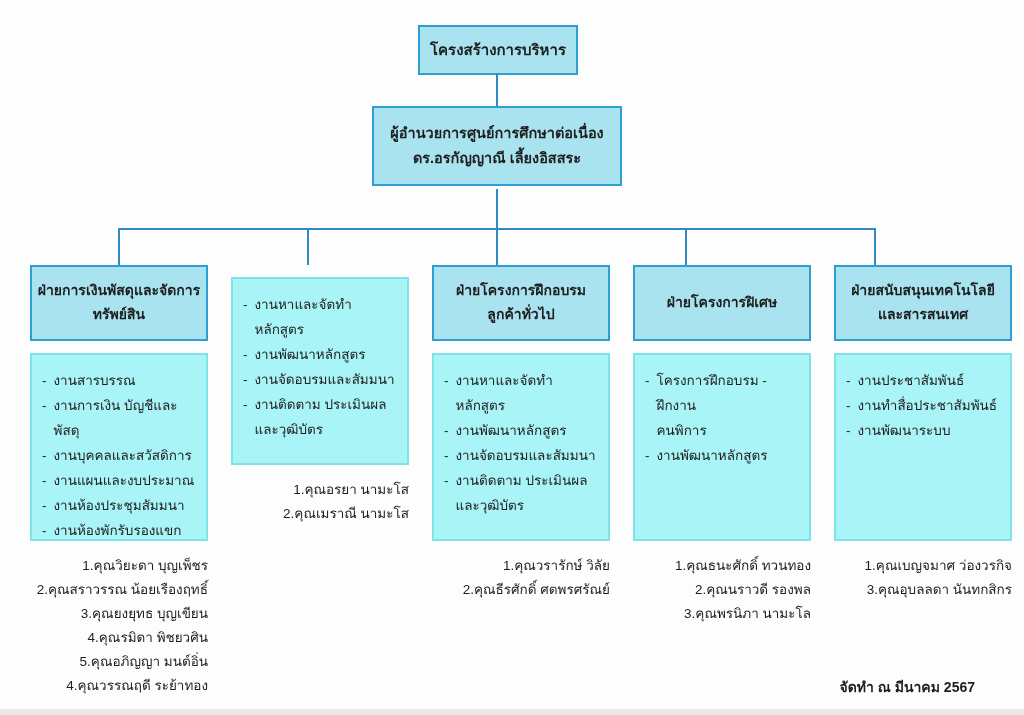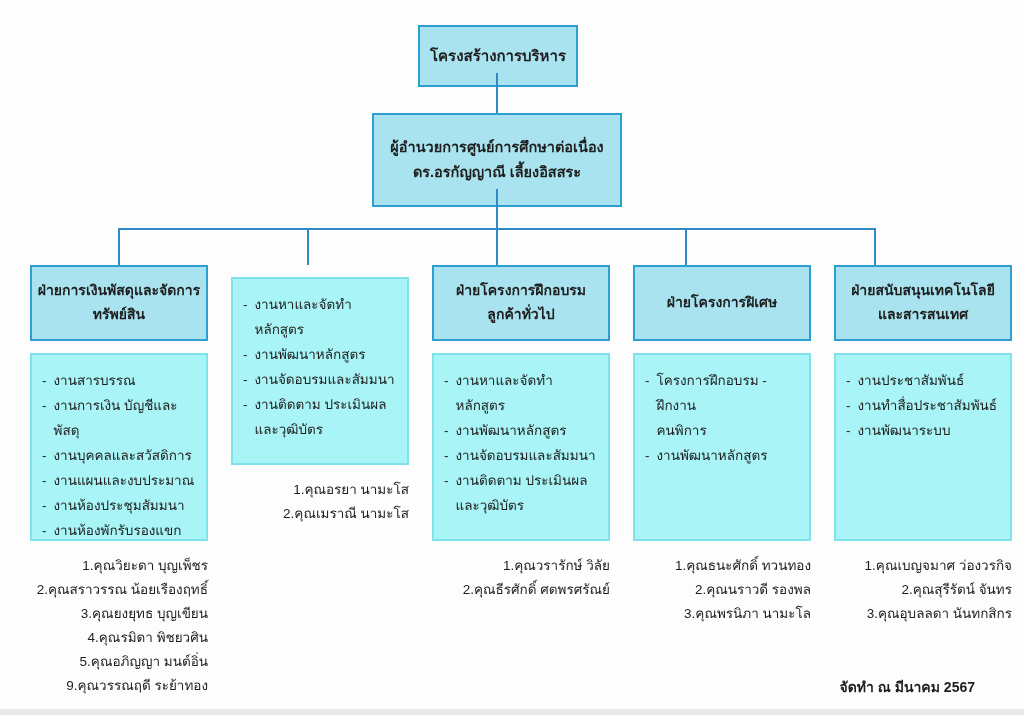--- a/index.html
+++ b/index.html
@@ -7,25 +7,25 @@
     position:relative; width:1024px; height:715px;
     background:#fdfdfd; overflow:hidden;
     font-family:"Liberation Sans","DejaVu Sans",sans-serif;
     color:#1e1e1e;
   }
   .box {
     background:#a9e3ef; border:2px solid #2e9fd0; box-sizing:border-box;
     display:flex; align-items:center; justify-content:center; text-align:center;
   }
   .top-box {
-    position:absolute; left:418px; top:25px; width:160px; height:62px;
+    position:absolute; left:418px; top:25px; width:160px; height:50px;
     font-weight:bold; font-size:15px;
   }
   .dir-box {
-    position:absolute; left:372px; top:113px; width:250px; height:94px;
+    position:absolute; left:372px; top:106px; width:250px; height:80px;
     flex-direction:column; font-weight:bold; font-size:14.5px; line-height:1.75;
   }
   .line { position:absolute; background:#2f89c5; }
   .columns { position:absolute; left:30px; top:265px; display:flex; gap:23px; }
   .col { width:178px; }
   .dept-box {
     height:76px; font-weight:bold; font-size:14px;
     white-space:pre-line; line-height:1.7; padding:0 4px;
   }
   .list-box {
@@ -100,21 +100,21 @@
             <span class="dash">-</span>
             <span class="duty-text">งานห้องพักรับรองแขก</span>
           </div>
       </div>
       <div class="staff">
         <div class="staff-item">1.คุณวิยะดา บุญเพ็ชร</div>
         <div class="staff-item">2.คุณสราวรรณ น้อยเรืองฤทธิ์</div>
         <div class="staff-item">3.คุณยงยุทธ บุญเขียน</div>
         <div class="staff-item">4.คุณรมิดา พิชยวศิน</div>
         <div class="staff-item">5.คุณอภิญญา มนต์อิ่น</div>
-        <div class="staff-item">9.คุณวรรณฤดี ระย้าทอง</div>
+        <div class="staff-item">4.คุณวรรณฤดี ระย้าทอง</div>
       </div>
     </div>
 
     <div class="col">
       <div class="list-box">
         <div class="duty">
             <span class="dash">-</span>
             <span class="duty-text">งานหาและจัดทำหลักสูตร</span>
           </div>
         <div class="duty">
@@ -197,21 +197,20 @@
             <span class="dash">-</span>
             <span class="duty-text">งานทำสื่อประชาสัมพันธ์</span>
           </div>
         <div class="duty">
             <span class="dash">-</span>
             <span class="duty-text">งานพัฒนาระบบ</span>
           </div>
       </div>
       <div class="staff">
         <div class="staff-item">1.คุณเบญจมาศ ว่องวรกิจ</div>
-        <div class="staff-item">2.คุณสุรีรัตน์ จันทร</div>
         <div class="staff-item">3.คุณอุบลลดา นันทกสิกร</div>
       </div>
     </div>
 
   </div>
 
   <div class="footer">จัดทำ ณ  มีนาคม 2567</div>
 
   <div class="bottom-strip"></div>
 </div>

